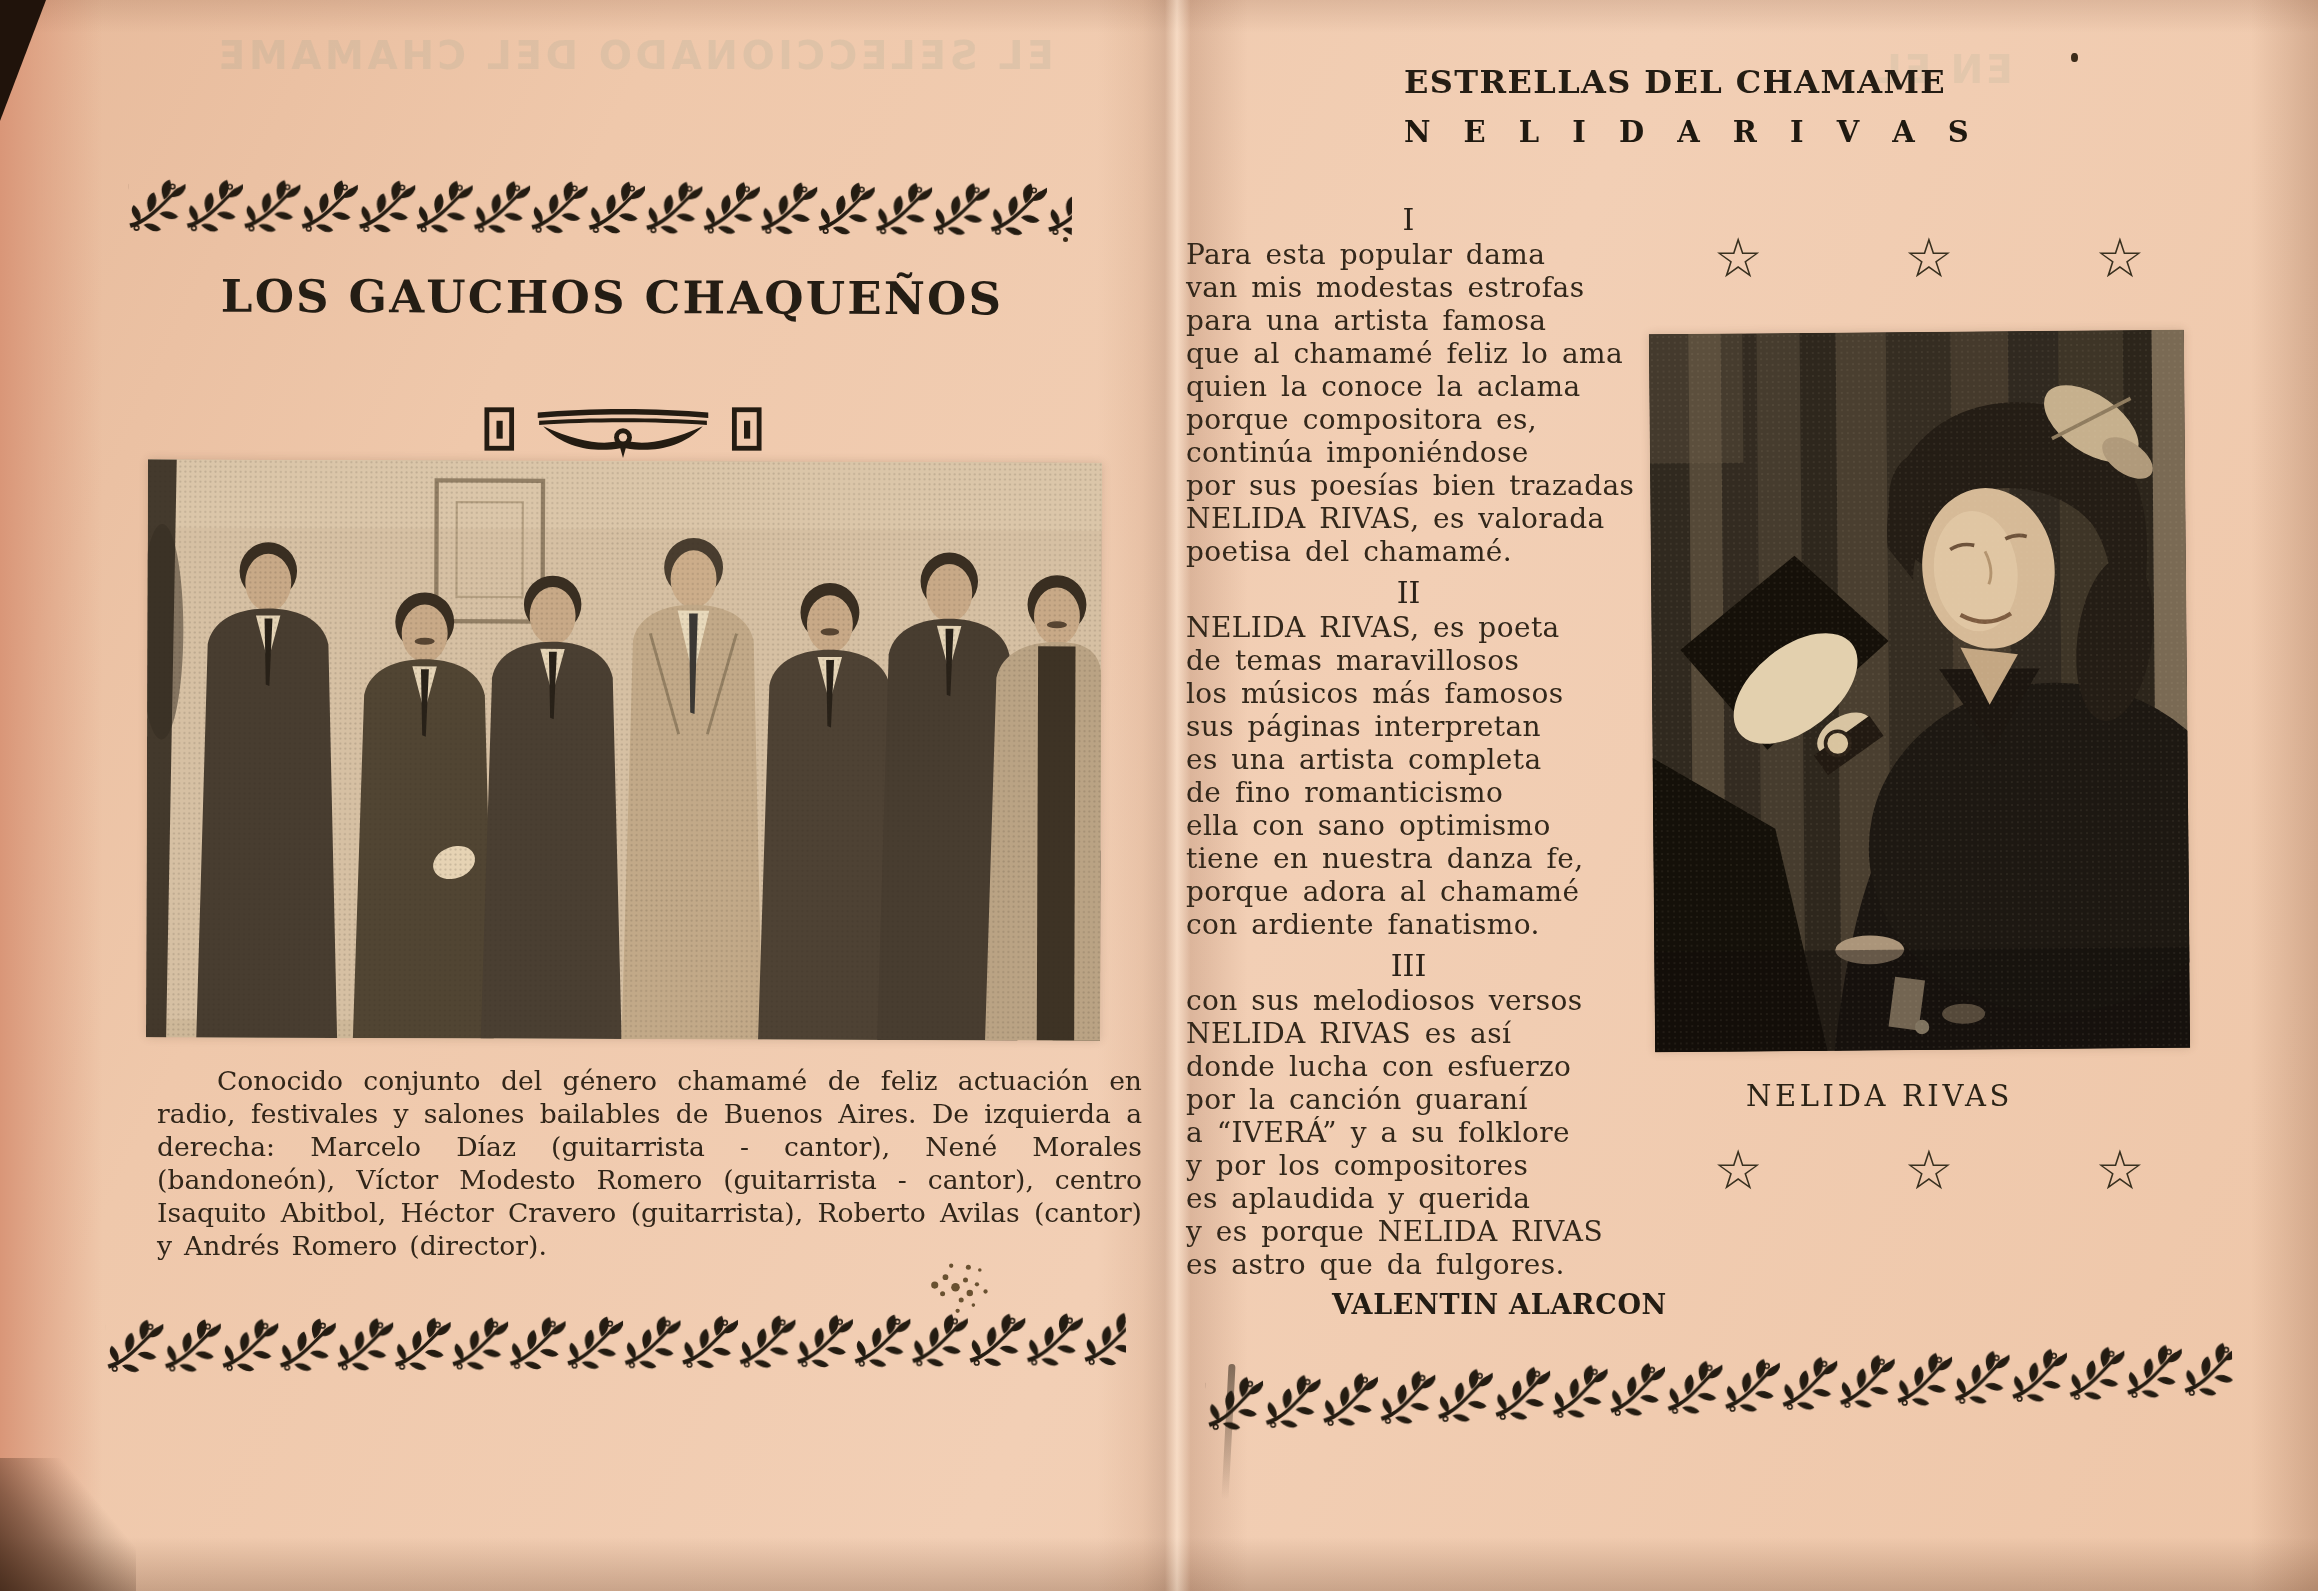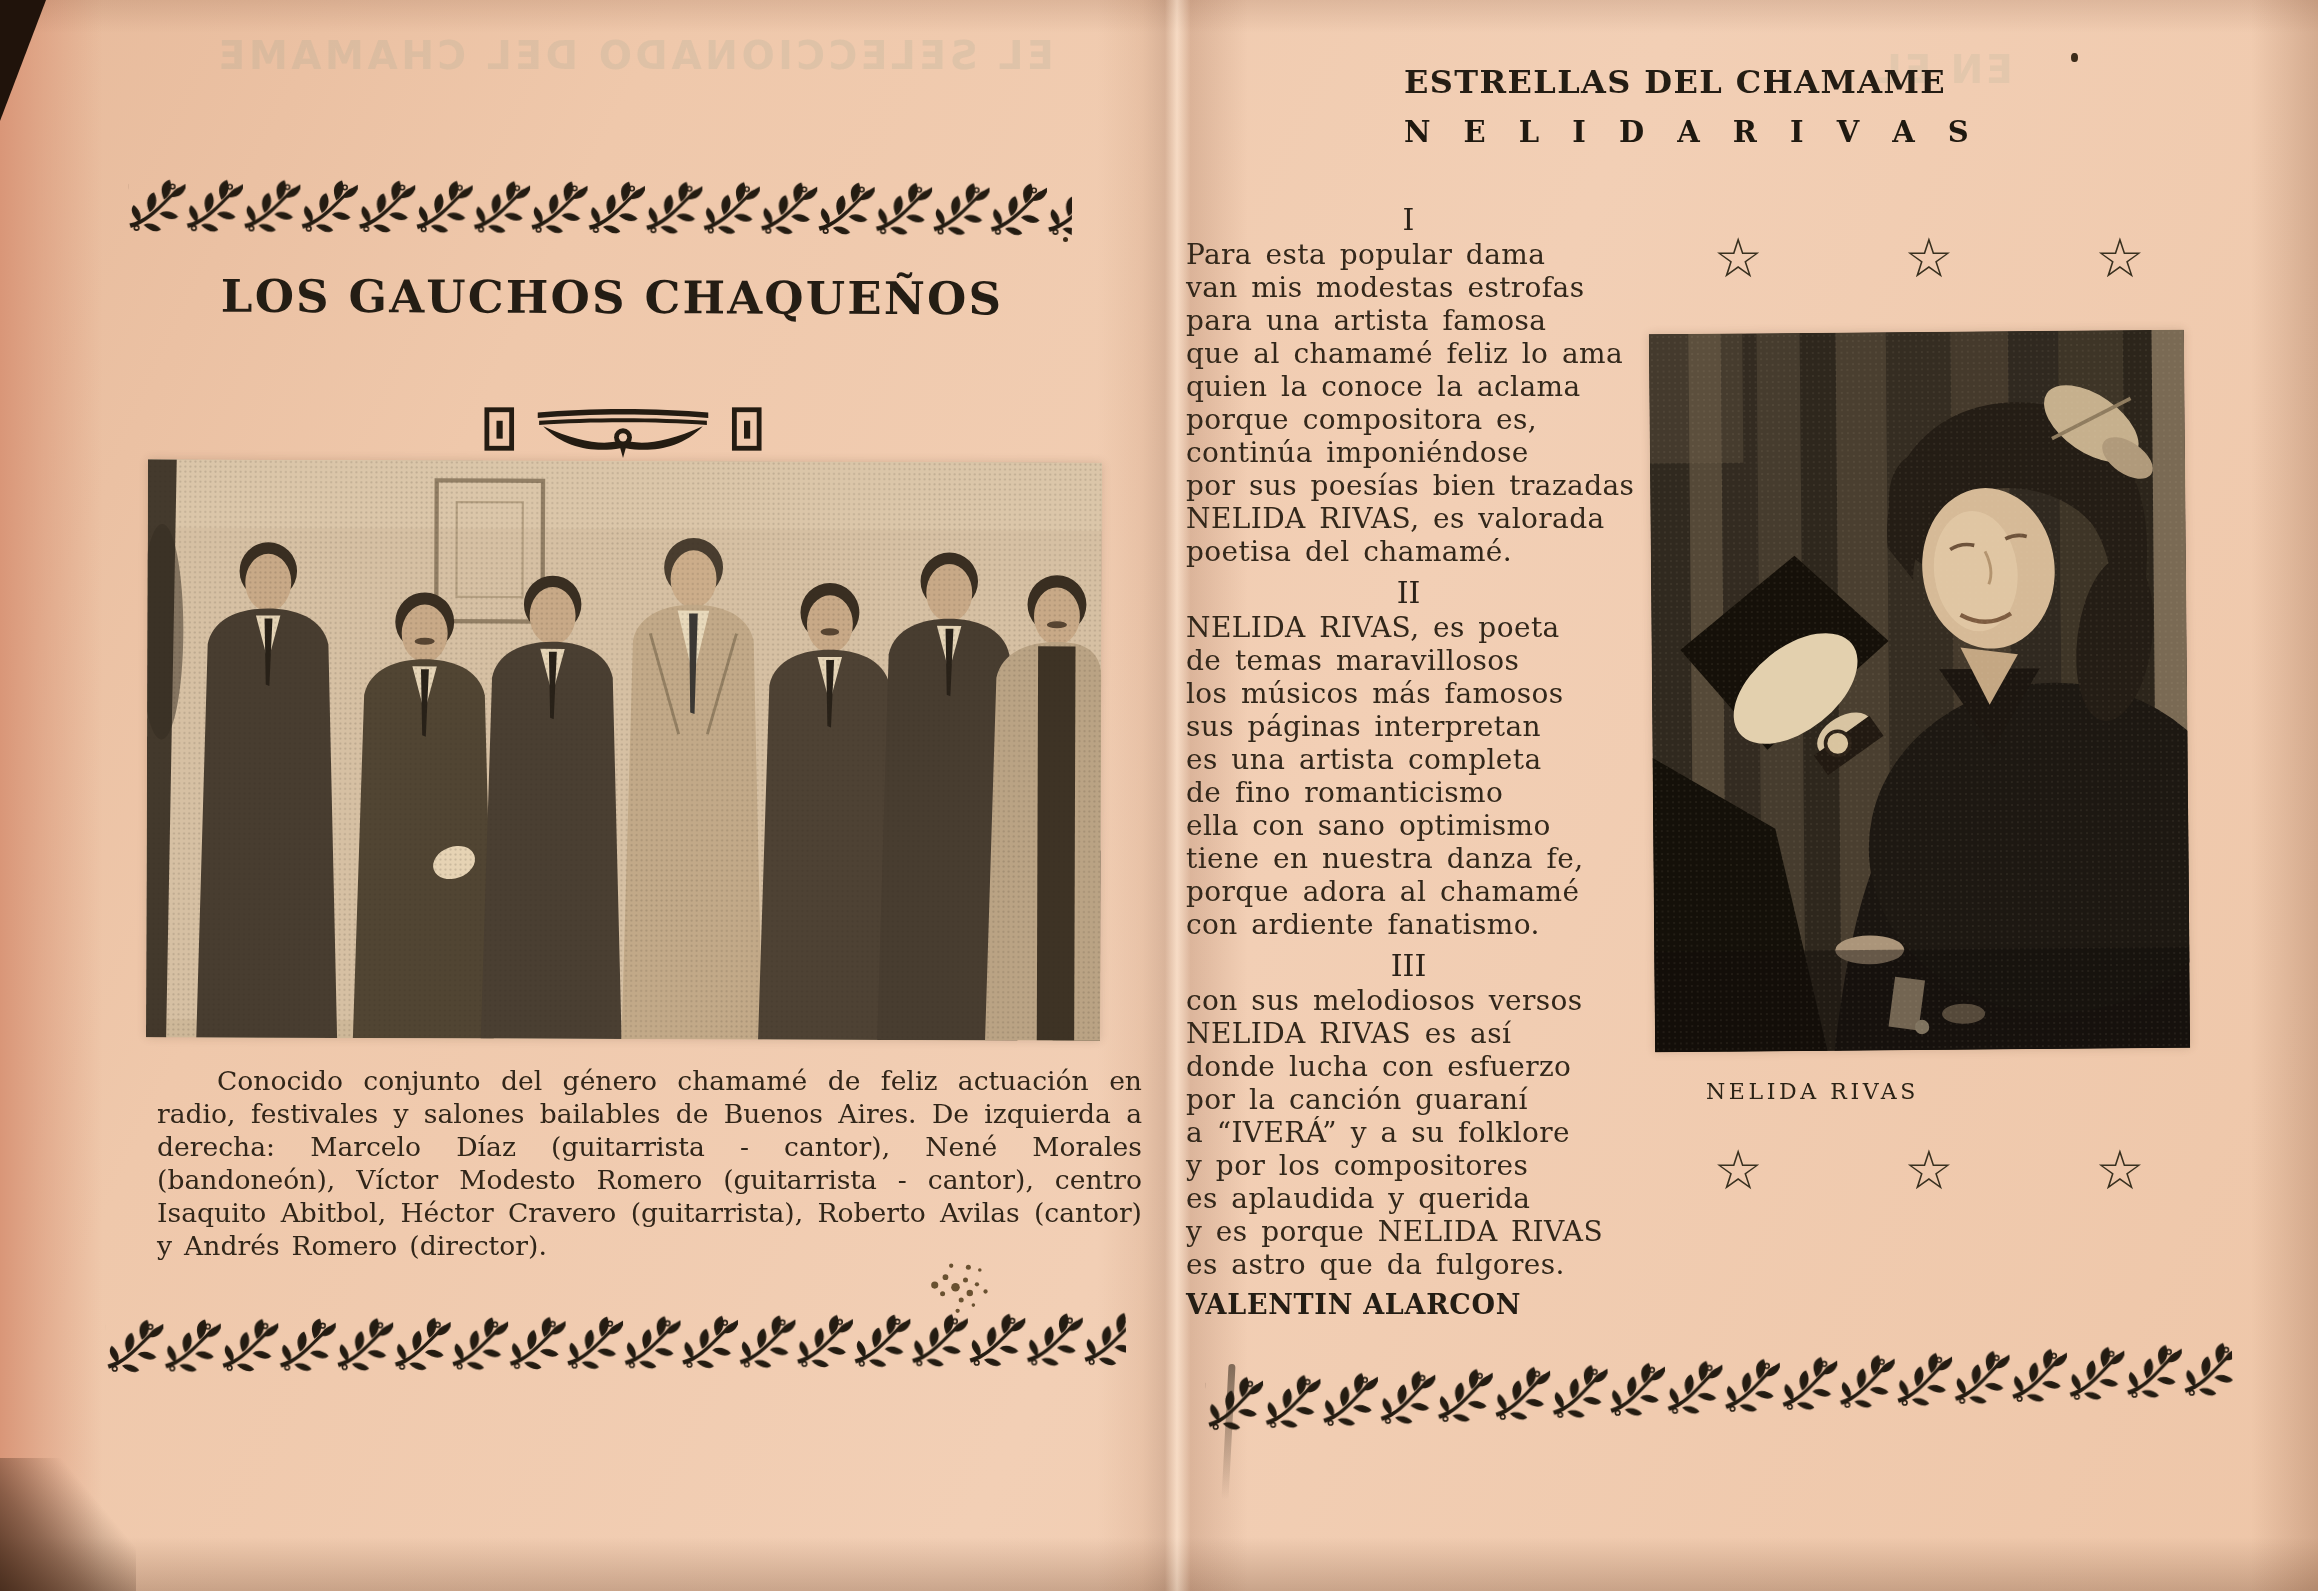--- a/index.html
+++ b/index.html
@@ -45,28 +45,28 @@
   .splatter{left:926px;top:1255px;width:79px;height:68px;}
   
   .rp-kicker{left:1404px;top:63px;width:646px;margin:0;font-size:32px;font-weight:bold;
     letter-spacing:1.4px;color:#241d14;}
   .rp-title{left:1404px;top:115px;width:646px;margin:0;font-size:29px;font-weight:bold;
     letter-spacing:11.5px;color:#1f1910;}
   .poem{left:1186px;top:202px;width:488px;}
   .stanza{margin-bottom:7.2px;}
   .numeral{text-align:center;width:445px;font-size:30px;line-height:36px;height:36px;color:#2b2219;}
   .pline{font-size:28px;line-height:33px;word-spacing:4.3px;letter-spacing:0.4px;color:#33281b;white-space:nowrap;}
-  .rp-byline{width:481px;text-align:left;font-weight:bold;font-size:27px;letter-spacing:0.7px;
+  .rp-byline{width:481px;text-align:right;font-weight:bold;font-size:27px;letter-spacing:0.7px;
     margin-top:2.9px;color:#241d14;}
   .stars{left:1699px;width:460px;display:flex;justify-content:space-between;padding:0 14.4px;}
   .stars-top{top:228px;}
   .stars-bottom{top:1140px;}
   .star{font-family:"DejaVu Sans",sans-serif;font-size:55px;line-height:60px;color:#38301f;}
   .rp-photo{left:1652px;top:332px;width:535px;height:718px;transform:rotate(-.5deg);}
-  .rp-photo-caption{left:1706px;top:1079px;width:535px;text-align:left;font-size:22px;
+  .rp-photo-caption{left:1612px;top:1079px;width:535px;text-align:center;font-size:29px;
     letter-spacing:3.6px;color:#2b2316;}
   figure{margin:0;}
 </style>
 </head>
 <body>
 
 <div class="canvas">
 
   <div class="abs edge-left"></div>
   <div class="abs edge-top"></div>

